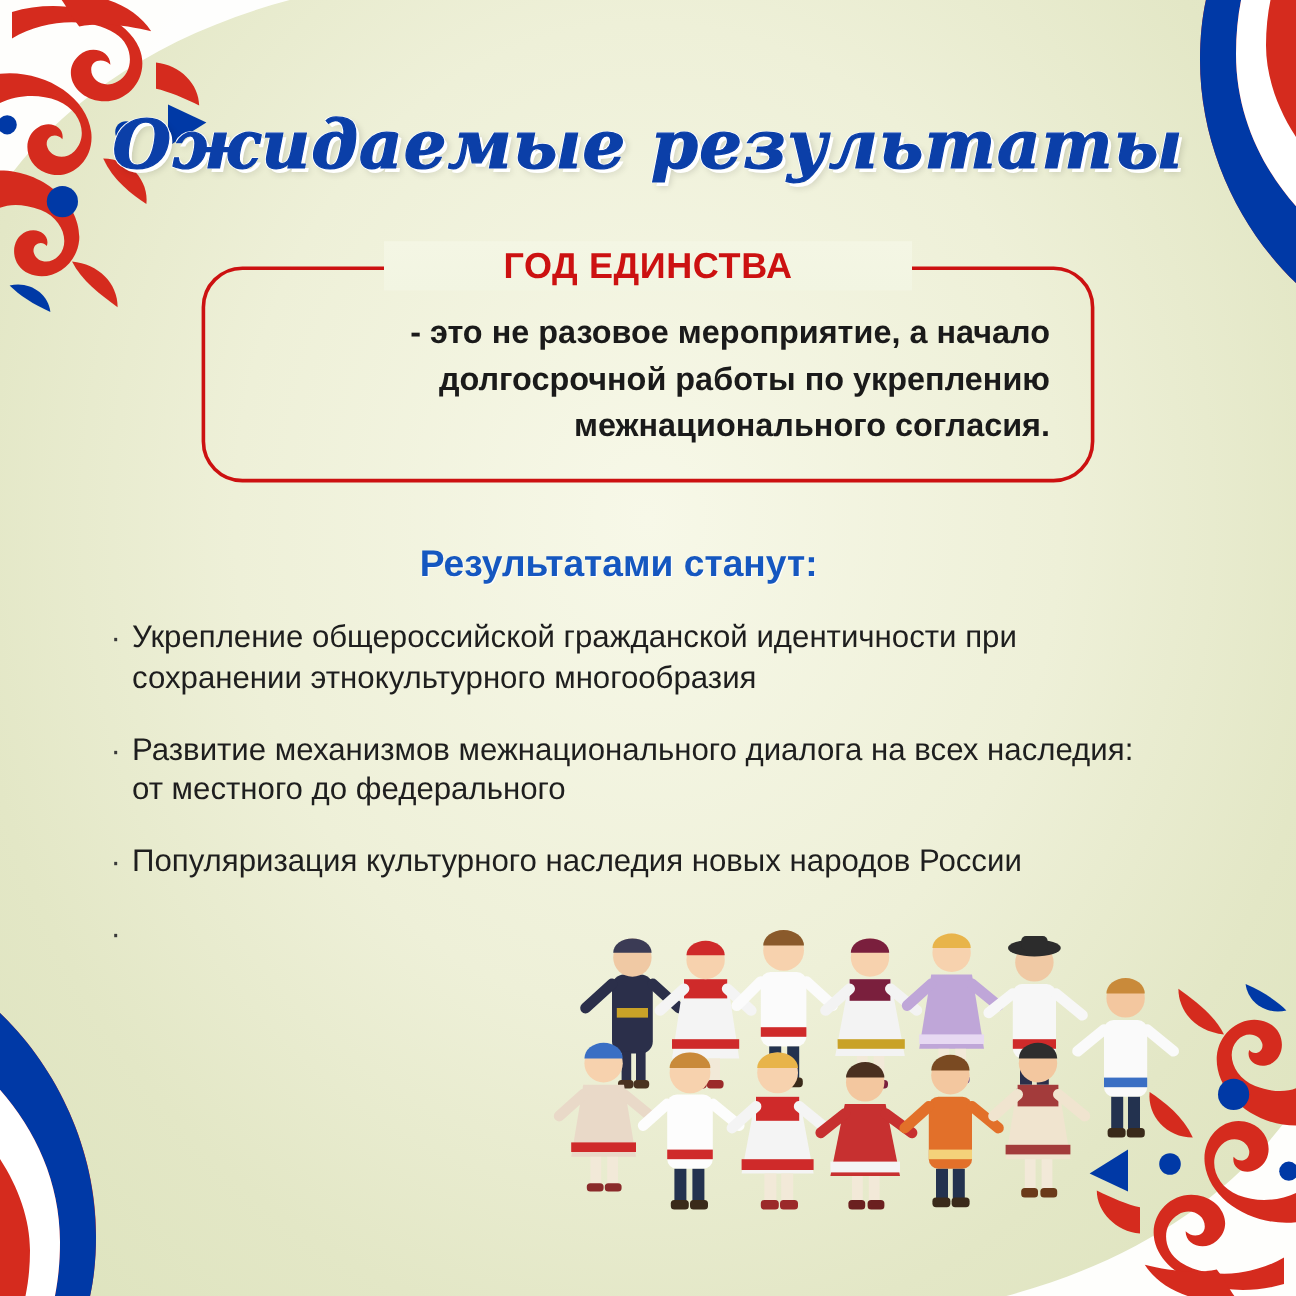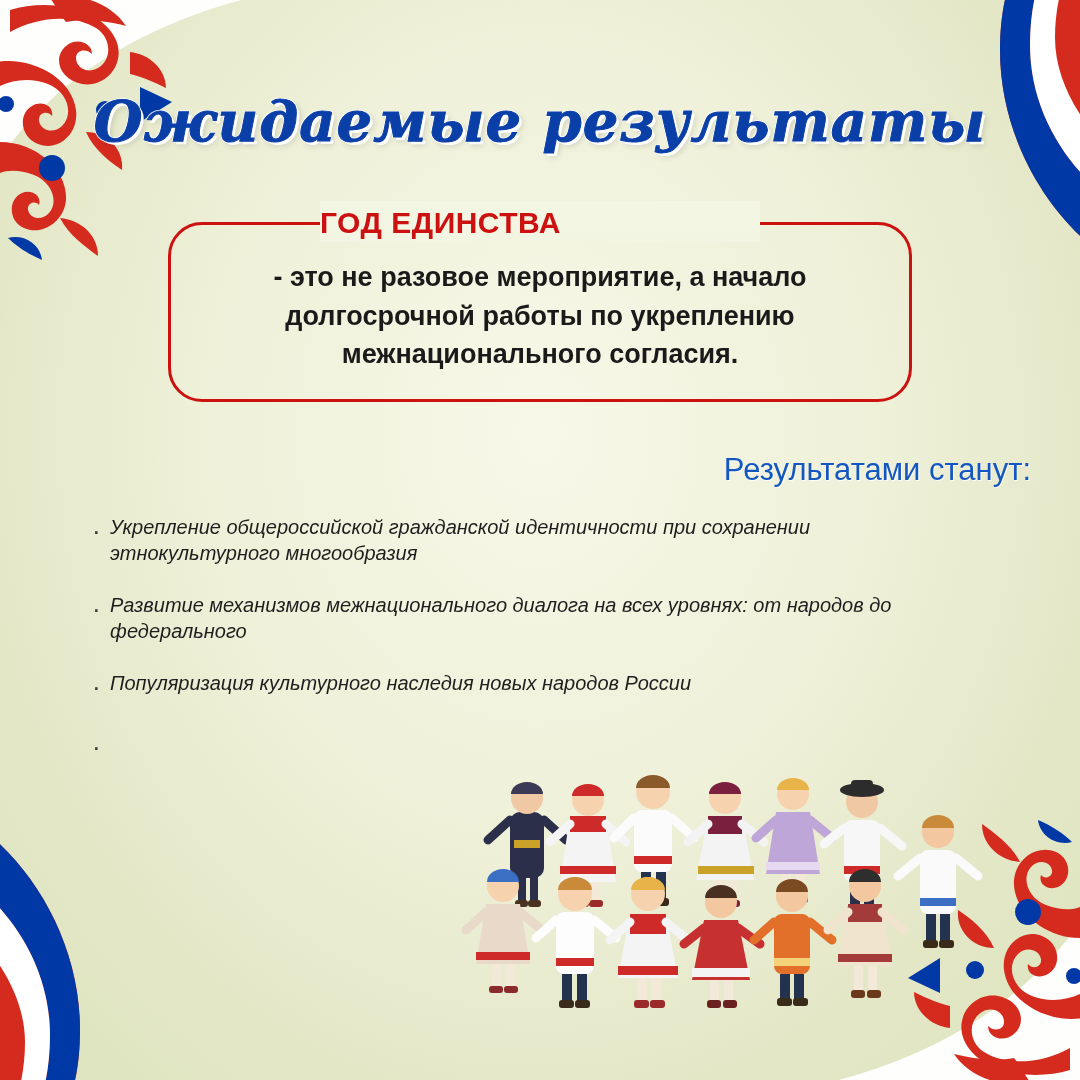--- a/index.html
+++ b/index.html
@@ -76,49 +76,49 @@
     top: 222px;
     left: 168px;
     width: 744px;
     box-sizing: border-box;
     border: 3px solid #cc1111;
     border-radius: 34px;
     padding: 34px 34px 26px 34px;
     background: transparent;
   }
   .frame-title {
-    text-align: left;
+    text-align: center;
     color: #cc1111;
     font-weight: bold;
     font-size: 30px;
     line-height: 1.18;
     letter-spacing: 0.5px;
     margin: -58px auto 0 auto;
     width: 440px;
     background: linear-gradient(to bottom, #f4f6e4 0%, #f2f5e2 100%);
     padding: 4px 0 2px 0;
   }
   .frame-text {
-    text-align: center;
+    text-align: right;
     color: #1a1a1a;
     font-size: 27px;
     line-height: 1.42;
     font-weight: bold;
     margin-top: 16px;
   }
 
   
   .subtitle {
     position: absolute;
     top: 452px;
     left: 0;
     width: 1031px;
-    text-align: right;
+    text-align: center;
     color: #1557c0;
-    font-weight: normal;
+    font-weight: bold;
     font-size: 31px;
     text-shadow: 1px 1px 0 rgba(255,255,255,0.8);
   }
 
   
   .bullets {
     position: absolute;
     top: 514px;
     left: 92px;
     width: 860px;
@@ -132,24 +132,23 @@
     flex: 0 0 auto;
     width: 18px;
     color: #3a3a3a;
     font-size: 26px;
     line-height: 34px;
     text-align: left;
   }
   .bullet-text {
     flex: 1 1 auto;
     color: #1e1e1e;
-    font-size: 20px;
+    font-size: 26px;
     line-height: 1.3;
     font-weight: 500;
-    font-style: italic;
   }
   .bullet.b4 .bullet-text { max-width: 430px; }
 
   
   .kids {
     position: absolute;
     right: 62px;
     bottom: 36px;
     width: 560px;
     height: 290px;
@@ -232,21 +231,21 @@
 
   <div class="subtitle">Результатами станут:</div>
 
   <div class="bullets">
     <div class="bullet b1">
       <span class="bullet-dot">·</span>
       <span class="bullet-text">Укрепление общероссийской гражданской идентичности при сохранении этнокультурного многообразия</span>
     </div>
     <div class="bullet b2">
       <span class="bullet-dot">·</span>
-      <span class="bullet-text">Развитие механизмов межнационального диалога на всех уровнях:  от народов до федерального</span>
+      <span class="bullet-text">Развитие механизмов межнационального диалога на всех наследия:  от местного до федерального</span>
     </div>
     <div class="bullet b3">
       <span class="bullet-dot">·</span>
       <span class="bullet-text">Популяризация культурного наследия новых народов России</span>
     </div>
     <div class="bullet b4">
       <span class="bullet-dot">·</span>
     </div>
   </div>
 

